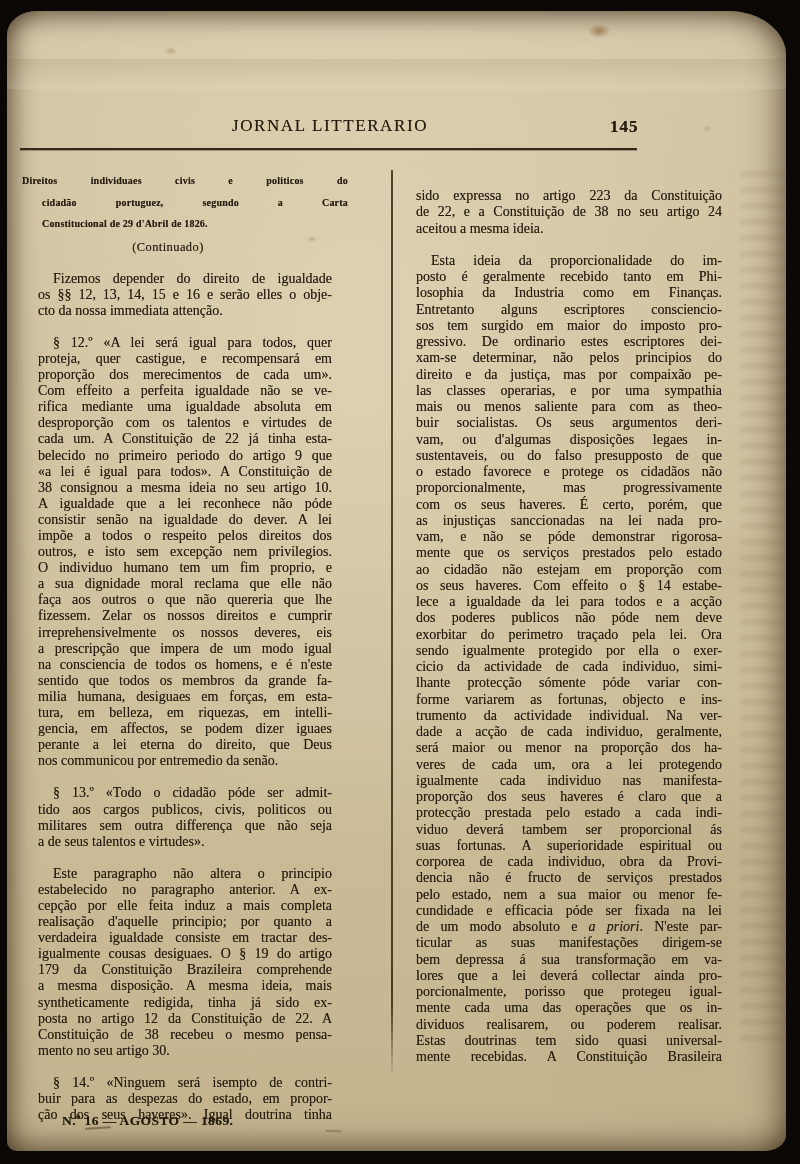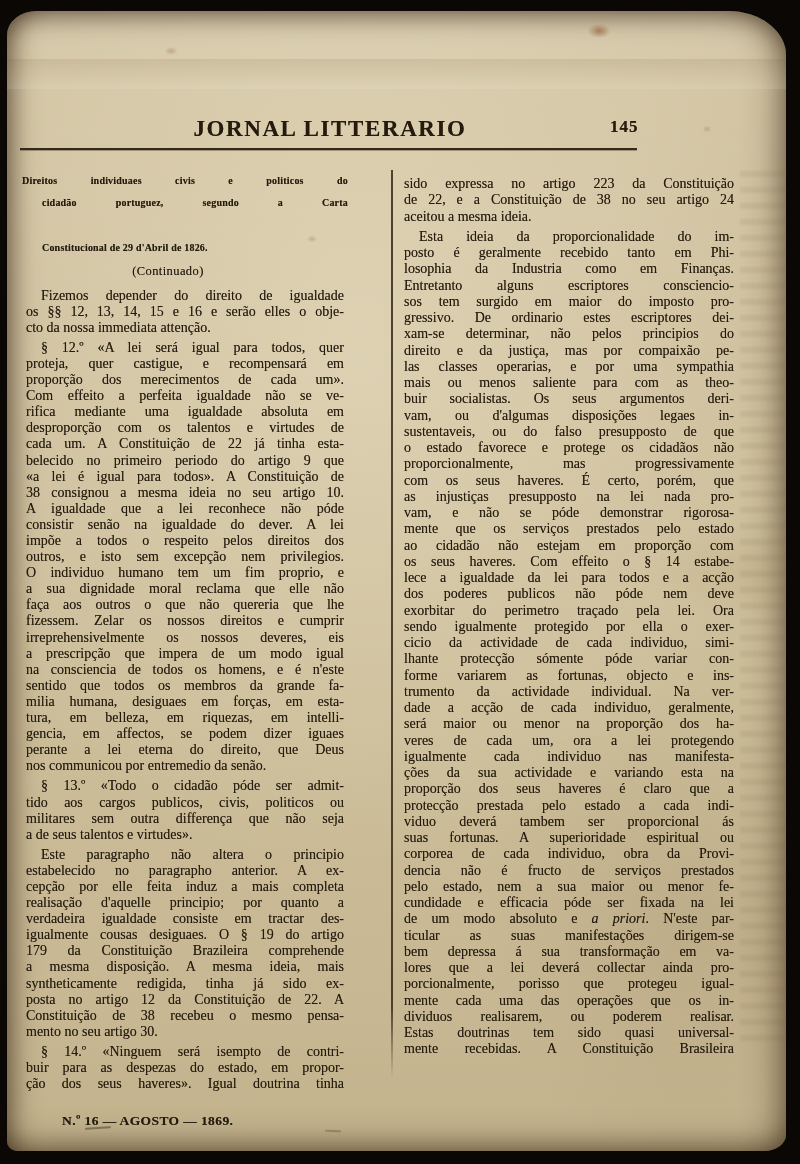--- a/index.html
+++ b/index.html
@@ -41,21 +41,21 @@
     position:absolute; left:733px; top:160px; width:46px; height:880px;
     background:repeating-linear-gradient(180deg, rgba(120,98,58,.10) 0 6px, rgba(120,98,58,0) 6px 16px);
     filter:blur(1px); pointer-events:none;
   }
   .mark { position:absolute; background:rgba(70,55,35,.5); border-radius:2px; }
   .mark.m1 { left:78px;  top:1116px; width:26px; height:2px; transform:rotate(-4deg); }
   .mark.m2 { left:318px; top:1119px; width:16px; height:2px; transform:rotate(3deg); opacity:.6; }
 
   .journal-title {
     position:absolute; left:123px; top:105px; width:400px;
-    text-align:center; font-weight:700; font-size:23px; letter-spacing:1.6px;
+    text-align:center; font-weight:400; font-size:17px; letter-spacing:1.6px;
     color:#241b0e; text-shadow:0 0 .5px rgba(36,27,14,.6);
   }
   .page-number {
     position:absolute; left:603px; top:106px; width:46px;
     font-weight:700; font-size:17px; letter-spacing:1px;
     color:#241b0e; text-shadow:0 0 .5px rgba(36,27,14,.6);
   }
   .header-rule {
     position:absolute; left:13px; top:137px; width:617px; height:2px;
     background:#33291a; box-shadow:0 1px 0 rgba(51,41,26,.35);
@@ -69,27 +69,27 @@
     position:absolute; top:159px; color:#241b0e;
     font-size:14px; line-height:16.1px; text-align:justify;
     text-shadow:0 0 .5px rgba(36,27,14,.55);
   }
   .col-left  { left:15px;  width:326px; }
   .col-right { left:393px; width:338px; line-height:16.25px; padding-top:2px; }
 
   .art-title { font-weight:700; font-size:10px; line-height:21.5px; letter-spacing:.2px; }
   .art-title .t0 { text-align-last:justify; }
   .art-title .t1 { padding-left:20px; text-align-last:justify; }
-  .art-title .t2 { padding-left:20px;margin-top:24px; }
+  .art-title .t2 { padding-left:20px; }
   .continuado { text-align:center; padding-right:34px; font-size:12.5px; letter-spacing:.4px; margin:4px 0 9px; }
 
   .line { text-align-last:justify; }
   .line.indent { text-indent:15px; }
   .line.last { text-align-last:left; }
-  .para { margin:4px; }
+  .para { margin:16px; }
 
   .issue-footer {
     position:absolute; left:55px; top:1102px;
     font-weight:700; font-size:13.5px; letter-spacing:.4px;
     color:#241b0e; text-shadow:0 0 .5px rgba(36,27,14,.55);
   }
 </style>
 </head>
 <body>
 
@@ -191,38 +191,37 @@
           <div class="line">xam-se determinar, não pelos principios do</div>
           <div class="line">direito e da justiça, mas por compaixão pe-</div>
           <div class="line">las classes operarias, e por uma sympathia</div>
           <div class="line">mais ou menos saliente para com as theo-</div>
           <div class="line">buir socialistas. Os seus argumentos deri-</div>
           <div class="line">vam, ou d'algumas disposições legaes in-</div>
           <div class="line">sustentaveis, ou do falso presupposto de que</div>
           <div class="line">o estado favorece e protege os cidadãos não</div>
           <div class="line">proporcionalmente, mas progressivamente</div>
           <div class="line">com os seus haveres. É certo, porém, que</div>
-          <div class="line">as injustiças presupposto na lei nada pro-</div>
+          <div class="line">as injustiças sanccionadas na lei nada pro-</div>
           <div class="line">vam, e não se póde demonstrar rigorosa-</div>
           <div class="line">mente que os serviços prestados pelo estado</div>
           <div class="line">ao cidadão não estejam em proporção com</div>
           <div class="line">os seus haveres. Com effeito o § 14 estabe-</div>
           <div class="line">lece a igualdade da lei para todos e a acção</div>
           <div class="line">dos poderes publicos não póde nem deve</div>
           <div class="line">exorbitar do perimetro traçado pela lei. Ora</div>
           <div class="line">sendo igualmente protegido por ella o exer-</div>
           <div class="line">cicio da actividade de cada individuo, simi-</div>
           <div class="line">lhante protecção sómente póde variar con-</div>
           <div class="line">forme variarem as fortunas, objecto e ins-</div>
           <div class="line">trumento da actividade individual. Na ver-</div>
           <div class="line">dade a acção de cada individuo, geralmente,</div>
           <div class="line">será maior ou menor na proporção dos ha-</div>
           <div class="line">veres de cada um, ora a lei protegendo</div>
           <div class="line">igualmente cada individuo nas manifesta-</div>
-          <div class="line">ções da sua actividade e variando esta na</div>
           <div class="line">proporção dos seus haveres é claro que a</div>
           <div class="line">protecção prestada pelo estado a cada indi-</div>
           <div class="line">viduo deverá tambem ser proporcional ás</div>
           <div class="line">suas fortunas. A superioridade espiritual ou</div>
           <div class="line">corporea de cada individuo, obra da Provi-</div>
           <div class="line">dencia não é fructo de serviços prestados</div>
           <div class="line">pelo estado, nem a sua maior ou menor fe-</div>
           <div class="line">cundidade e efficacia póde ser fixada na lei</div>
           <div class="line">de um modo absoluto e <i>a priori</i>. N'este par-</div>
           <div class="line">ticular as suas manifestações dirigem-se</div>

